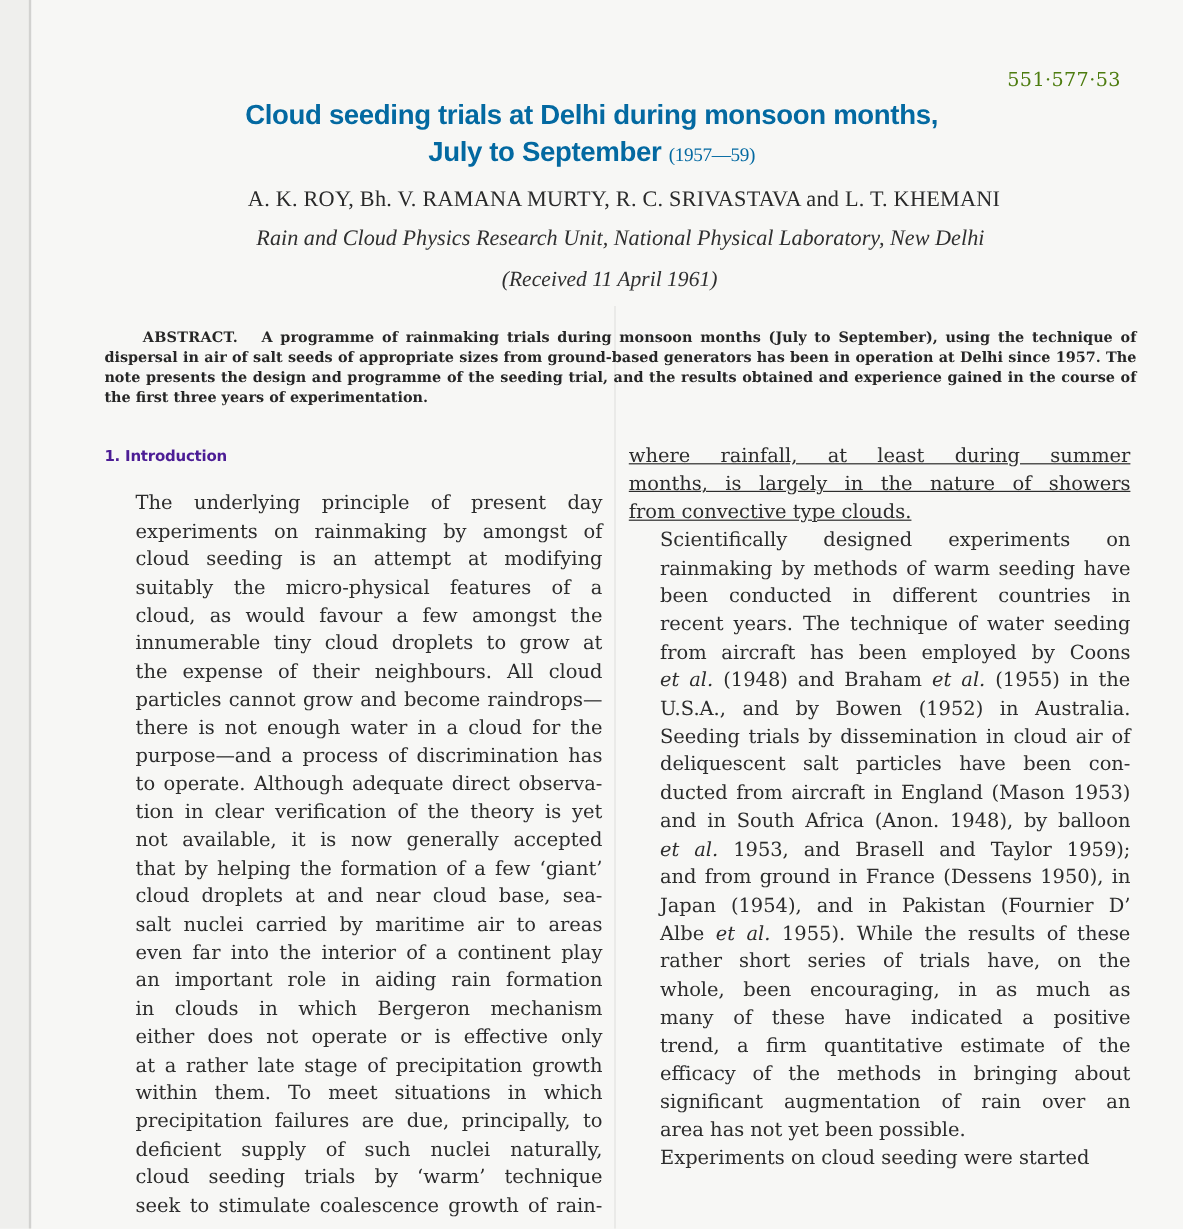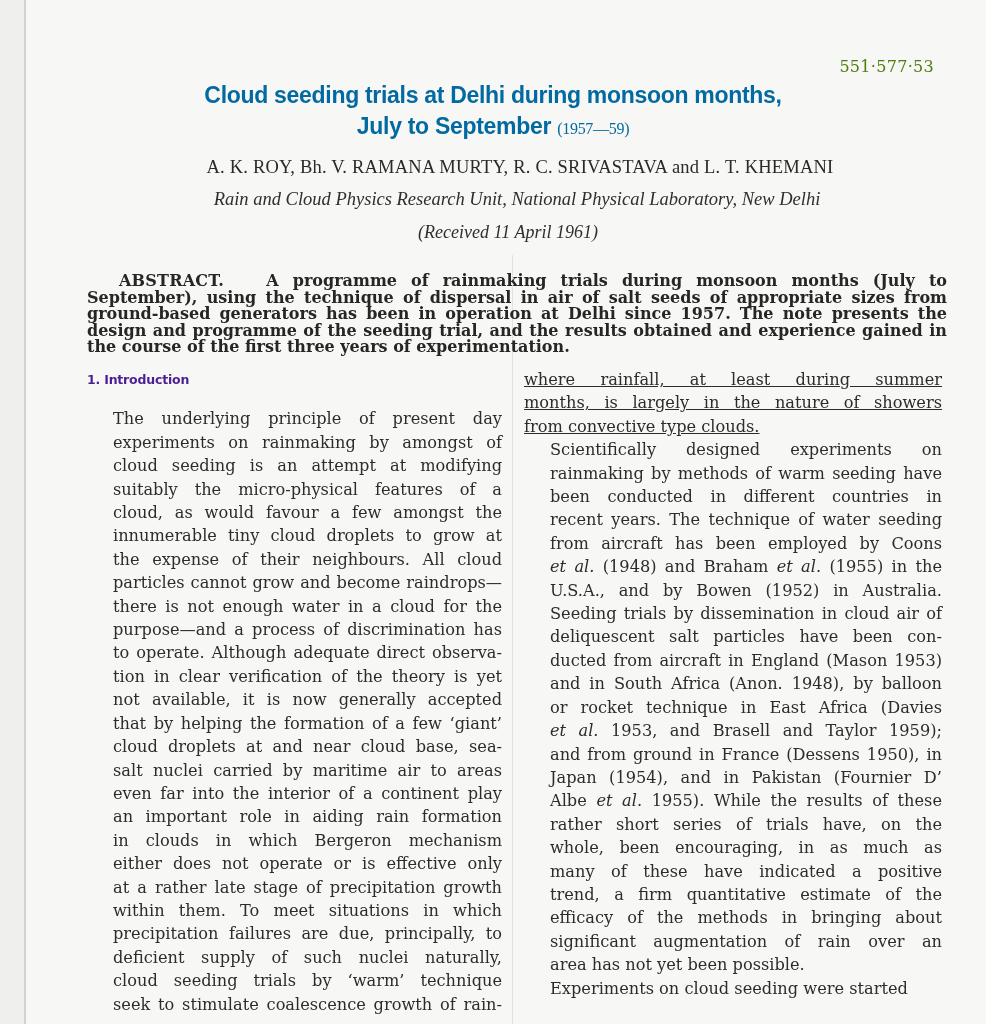--- a/index.html
+++ b/index.html
@@ -90,21 +90,21 @@
       font-style: italic;
       font-size: 18px;
       color: #2f2f2f;
     }
     .abstract {
       position: absolute;
       left: 87px;
       width: 860px;
       top: 273px;
       font-family: "DejaVu Serif", serif;
-      font-size: 16px;
+      font-size: 12px;
       line-height: 16.5px;
       text-align: justify;
       color: #262626;
       font-weight: bold;
       text-indent: 32px;
     }
     .abstract .label {
       letter-spacing: 0.2px;
     }
     .col {
@@ -229,21 +229,20 @@
       <span class="line">rainmaking by methods of warm seeding have</span>
       <span class="line">been conducted in different countries in</span>
       <span class="line">recent years. The technique of water seeding</span>
       <span class="line">from aircraft has been employed by Coons</span>
       <span class="line"><em>et al.</em> (1948) and Braham <em>et al.</em> (1955) in the</span>
       <span class="line">U.S.A., and by Bowen (1952) in Australia.</span>
       <span class="line">Seeding trials by dissemination in cloud air of</span>
       <span class="line">deliquescent salt particles have been con-</span>
       <span class="line">ducted from aircraft in England (Mason 1953)</span>
       <span class="line">and in South Africa (Anon. 1948), by balloon</span>
-      <span class="line">or rocket technique in East Africa (Davies</span>
       <span class="line"><em>et al.</em> 1953, and Brasell and Taylor 1959);</span>
       <span class="line">and from ground in France (Dessens 1950), in</span>
       <span class="line">Japan (1954), and in Pakistan (Fournier D’</span>
       <span class="line">Albe <em>et al.</em> 1955). While the results of these</span>
       <span class="line">rather short series of trials have, on the</span>
       <span class="line">whole, been encouraging, in as much as</span>
       <span class="line">many of these have indicated a positive</span>
       <span class="line">trend, a firm quantitative estimate of the</span>
       <span class="line">efficacy of the methods in bringing about</span>
       <span class="line">significant augmentation of rain over an</span>

